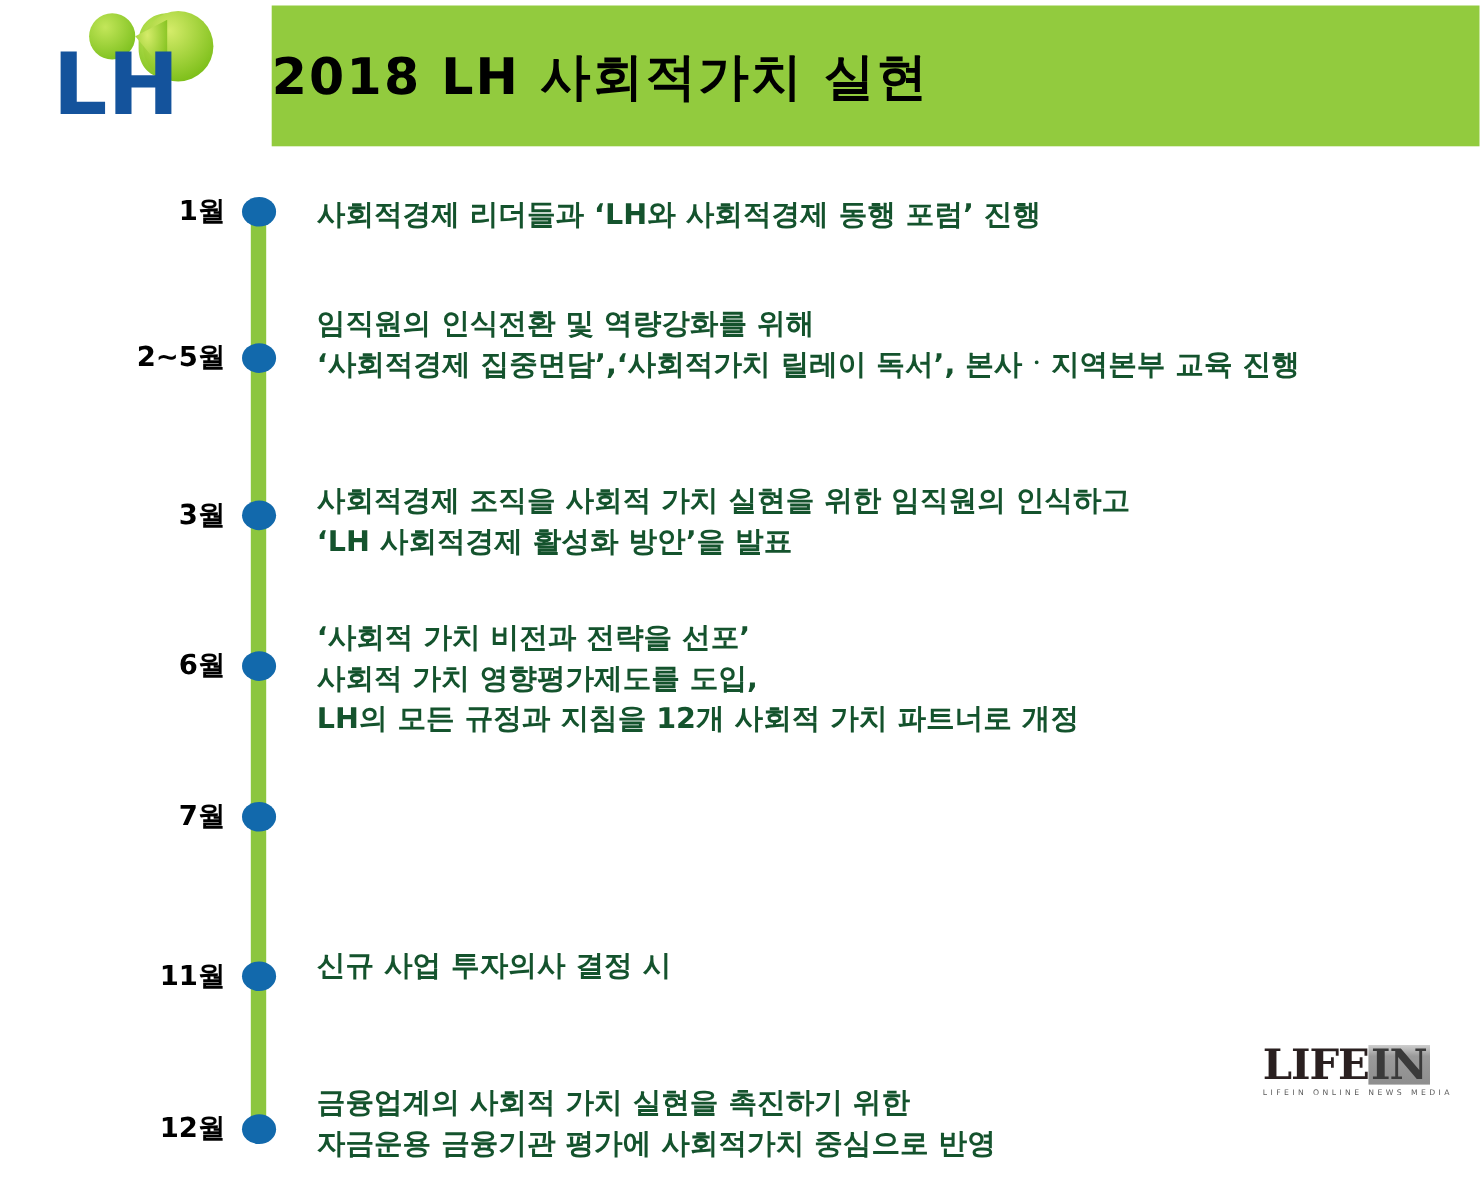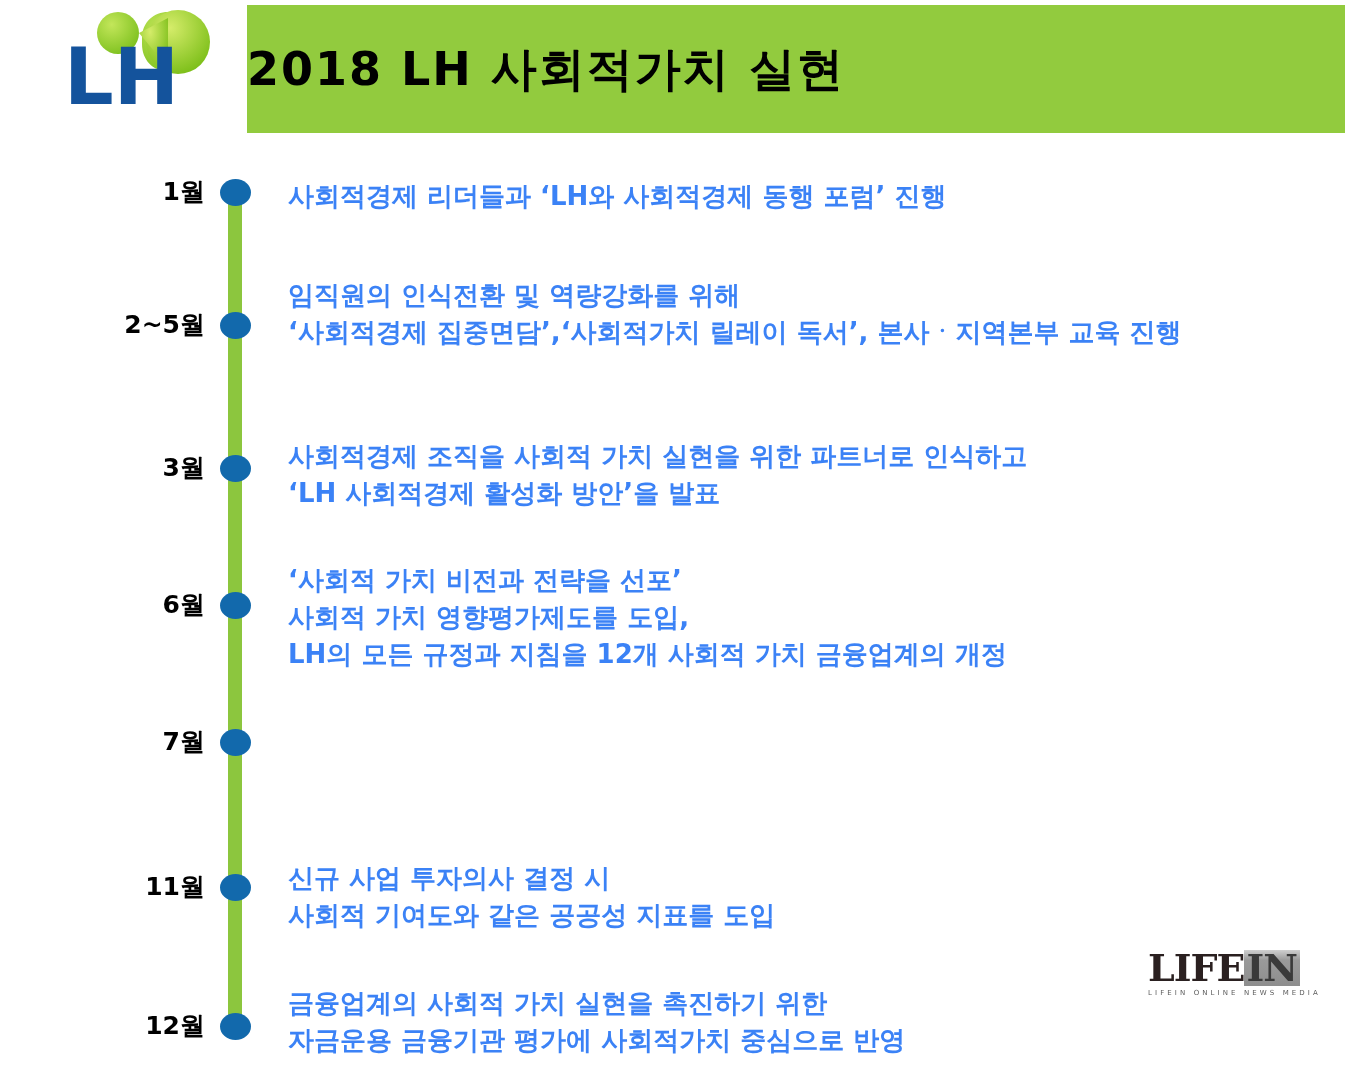--- a/index.html
+++ b/index.html
@@ -20,21 +20,21 @@
   #header {
     position: absolute;
     left: 0;
     top: 0;
     width: 1345px;
     height: 140px;
   }
 
   #lh-logo {
     position: absolute;
-    left: 56px;
+    left: 40px;
     top: 6px;
     width: 170px;
     height: 110px;
   }
 
   #title-banner {
     position: absolute;
     left: 247px;
     top: 5px;
     width: 1234px;
@@ -97,21 +97,21 @@
     background: #1269AC;
     border-radius: 50%;
   }
 
   .tl-text {
     position: absolute;
     left: 288px;
     width: 1050px;
     font-size: 26px;
     font-weight: bold;
-    color: #3b82f6;
+    color: #14532d;
     line-height: 1.42;
     white-space: nowrap;
   }
   .tl-text .line { display: block; }
 
   
   #lifein-logo {
     position: absolute;
     left: 1148px;
     top: 950px;
@@ -202,45 +202,44 @@
       <div class="tl-dot" style="top: 172px; background: rgb(18, 105, 172);"></div>
       <div class="tl-text" style="top: 137px;">
         <span class="line">임직원의 인식전환 및 역량강화를 위해</span>
         <span class="line">‘사회적경제 집중면담’,‘사회적가치 릴레이 독서’, 본사ㆍ지역본부 교육 진행</span>
       </div>
     </div>
     <div class="tl-row" style="top: 0px;">
       <div class="tl-month" style="top: 315px;">3월</div>
       <div class="tl-dot" style="top: 315px; background: rgb(18, 105, 172);"></div>
       <div class="tl-text" style="top: 298px;">
-        <span class="line">사회적경제 조직을 사회적 가치 실현을 위한 파트너로 인식하고</span>
+        <span class="line">사회적경제 조직을 사회적 가치 실현을 위한 임직원의 인식하고</span>
         <span class="line">‘LH 사회적경제 활성화 방안’을 발표</span>
       </div>
     </div>
     <div class="tl-row" style="top: 0px;">
       <div class="tl-month" style="top: 452px;">6월</div>
       <div class="tl-dot" style="top: 452px; background: rgb(18, 105, 172);"></div>
       <div class="tl-text" style="top: 422px;">
         <span class="line">‘사회적 가치 비전과 전략을 선포’</span>
         <span class="line">사회적 가치 영향평가제도를 도입,</span>
-        <span class="line">LH의 모든 규정과 지침을 12개 사회적 가치 금융업계의 개정</span>
+        <span class="line">LH의 모든 규정과 지침을 12개 사회적 가치 파트너로 개정</span>
       </div>
     </div>
     <div class="tl-row" style="top: 0px;">
       <div class="tl-month" style="top: 589px;">7월</div>
       <div class="tl-dot" style="top: 589px; background: rgb(18, 105, 172);"></div>
       <div class="tl-text" style="top: 588px;">
       </div>
     </div>
     <div class="tl-row" style="top: 0px;">
       <div class="tl-month" style="top: 734px;">11월</div>
       <div class="tl-dot" style="top: 734px; background: rgb(18, 105, 172);"></div>
       <div class="tl-text" style="top: 720px;">
         <span class="line">신규 사업 투자의사 결정 시</span>
-        <span class="line">사회적 기여도와 같은 공공성 지표를 도입</span>
       </div>
     </div>
     <div class="tl-row" style="top: 0px;">
       <div class="tl-month" style="top: 873px;">12월</div>
       <div class="tl-dot" style="top: 873px; background: rgb(18, 105, 172);"></div>
       <div class="tl-text" style="top: 845px;">
         <span class="line">금융업계의 사회적 가치 실현을 촉진하기 위한</span>
         <span class="line">자금운용 금융기관 평가에 사회적가치 중심으로 반영</span>
       </div>
     </div>

